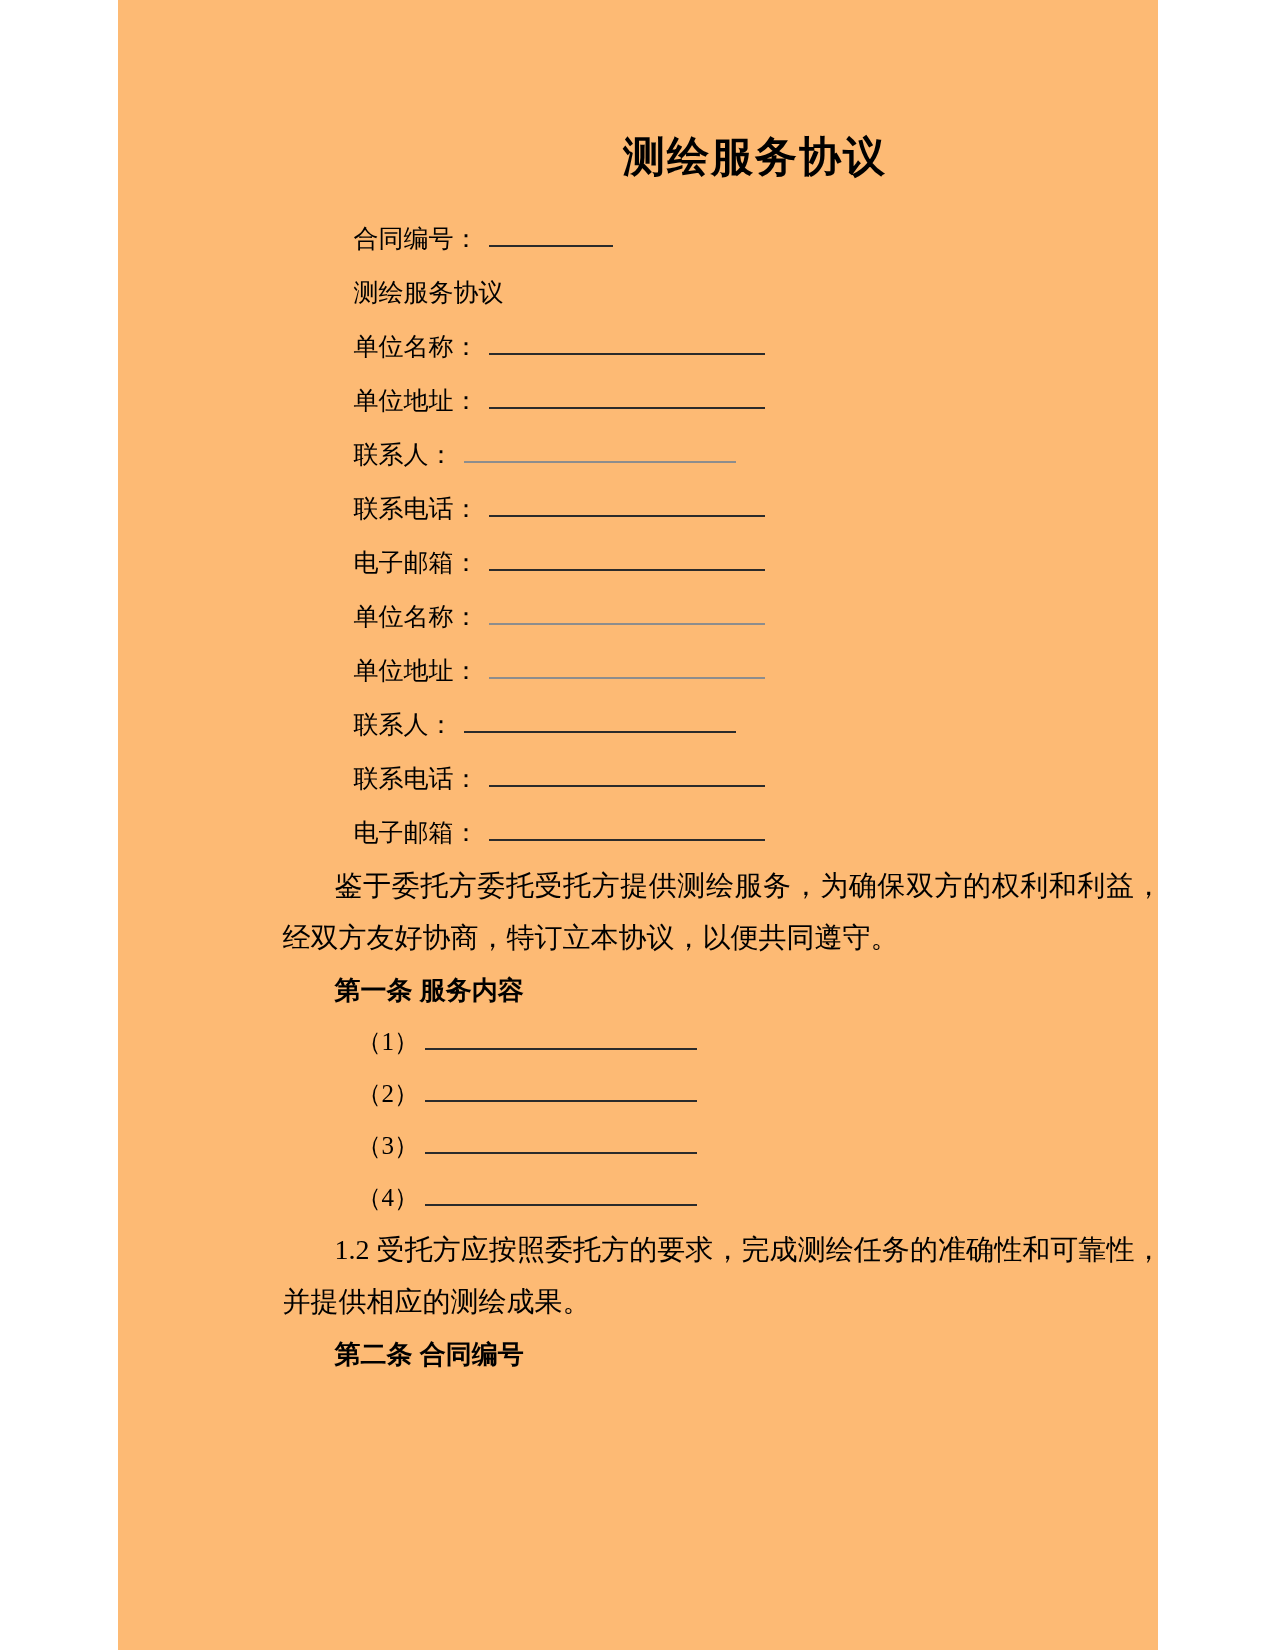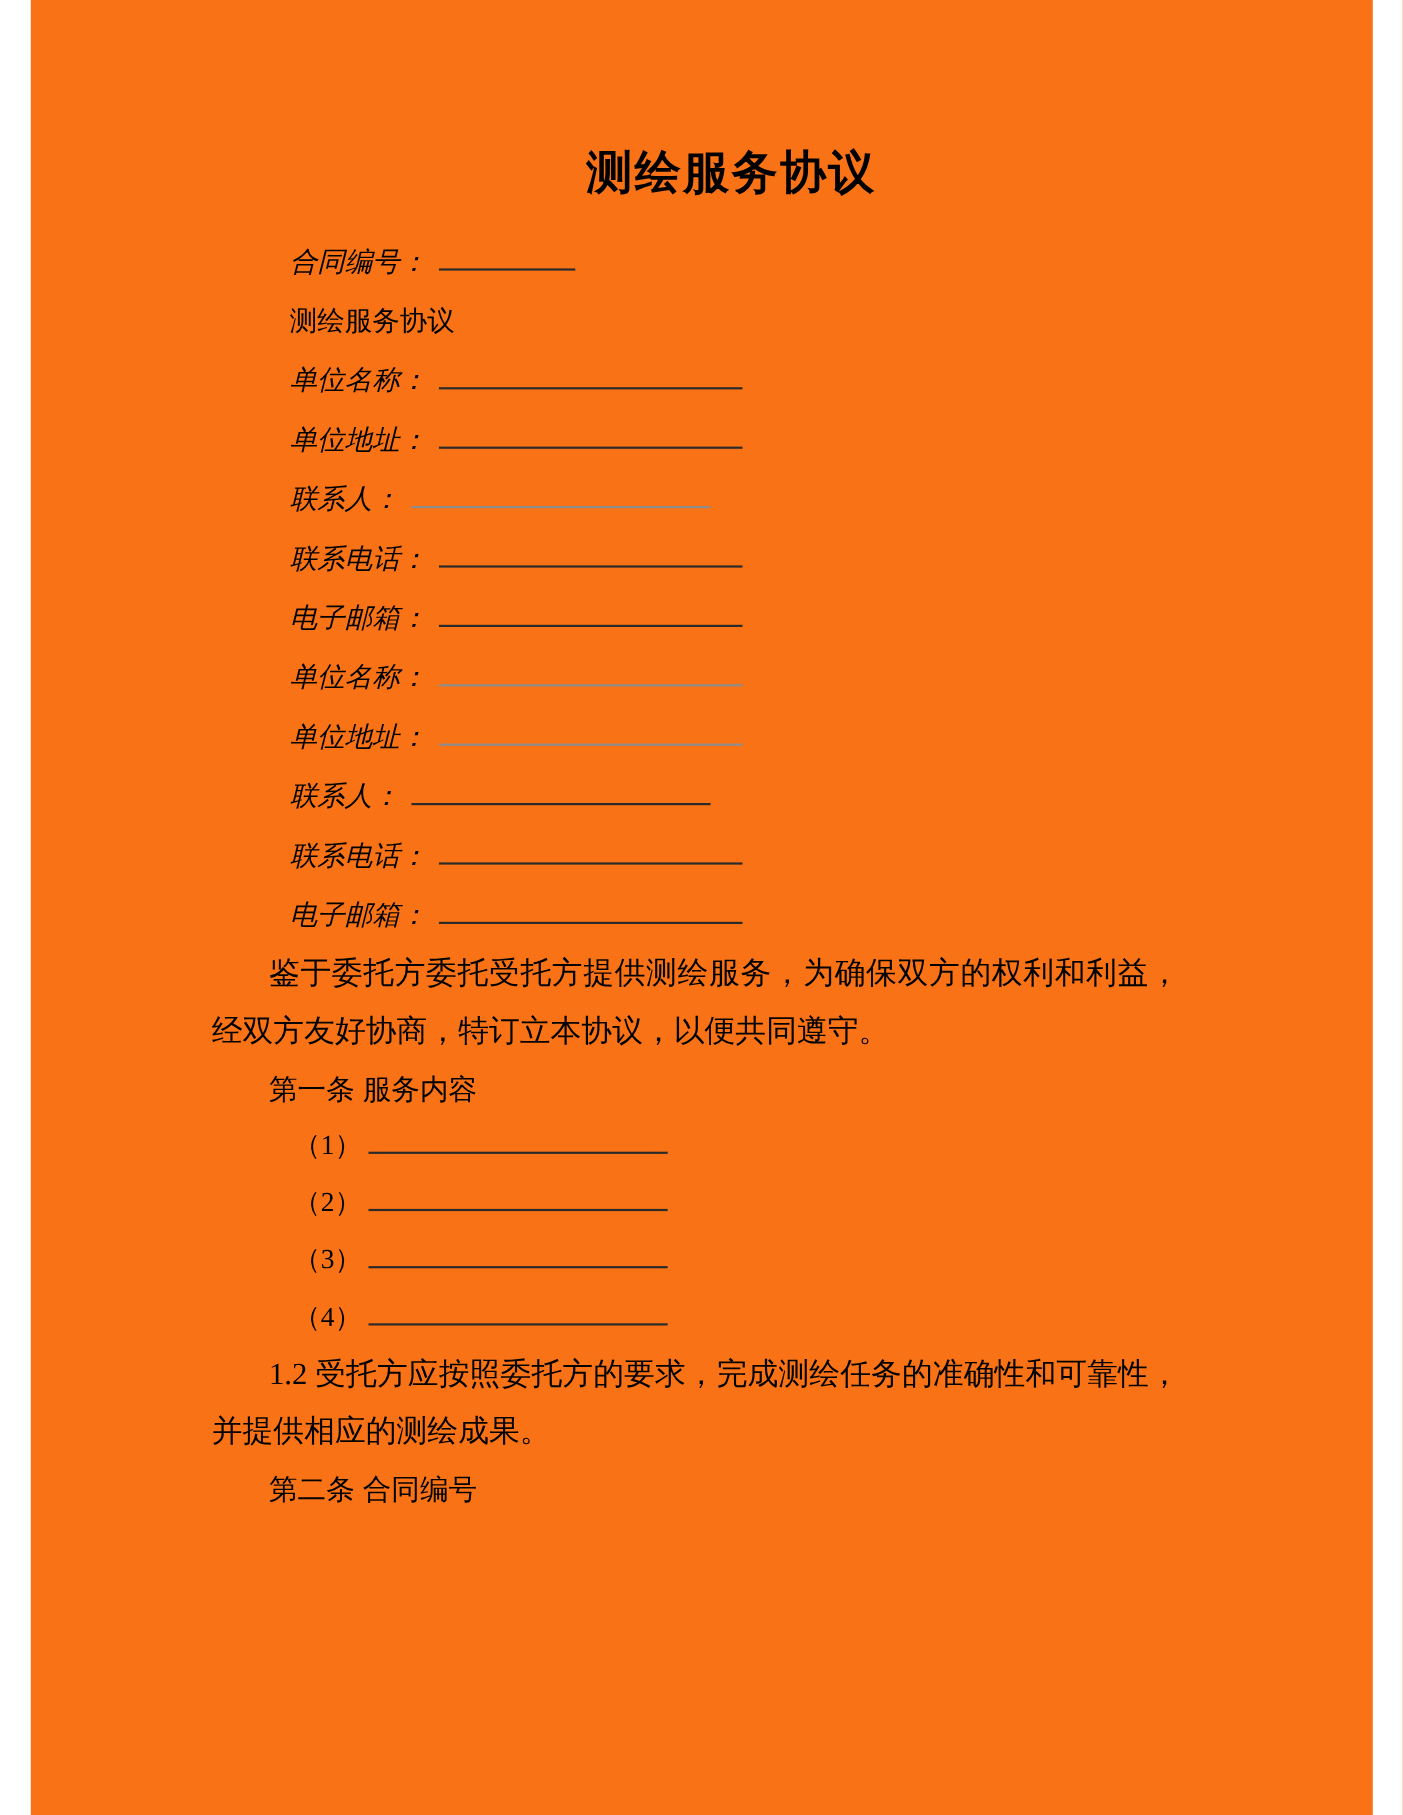--- a/index.html
+++ b/index.html
@@ -3,23 +3,23 @@
 <meta charset="utf-8">
 <title>测绘服务协议</title>
 <style>
   html, body {
     margin: 0;
     padding: 0;
     background: #ffffff;
   }
   .page {
     position: relative;
-    width: 1220px;
+    width: 1040px;
     height: 1650px;
-    background: #f97316;
+    background: #fdba74;
     margin: 0 auto;
     overflow: hidden;
     font-family: "Liberation Serif", "DejaVu Serif", serif;
     color: #000000;
   }
 
   
   .doc-title {
     position: absolute;
     top: 132px;
@@ -46,21 +46,20 @@
     display: flex;
     align-items: baseline;
     height: 54px;
     font-size: 25px;
     line-height: 54px;
     padding-left: 71px;
     white-space: nowrap;
   }
   .form-row .fld-label {
     flex: 0 0 auto;
-    font-style: italic;
   }
   .form-row .fld-line {
     display: inline-block;
     border-bottom: 2px solid #2b2b2b;
     height: 24px;
     margin-left: 10px;
     vertical-align: bottom;
   }
   .fld-line.w-short  { width: 124px; }
   .fld-line.w-long   { width: 276px; }
@@ -83,21 +82,21 @@
     text-justify: inter-ideograph;
     text-indent: 52px;
     margin: 0;
     width: 880px;
   }
 
   
   .sec-head {
     font-size: 26px;
     line-height: 52px;
-    font-weight: normal;
+    font-weight: bold;
     padding-left: 52px;
     font-family: "Liberation Sans", "DejaVu Sans", sans-serif;
     white-space: nowrap;
   }
 
   
   .num-row {
     display: flex;
     align-items: baseline;
     height: 52px;

